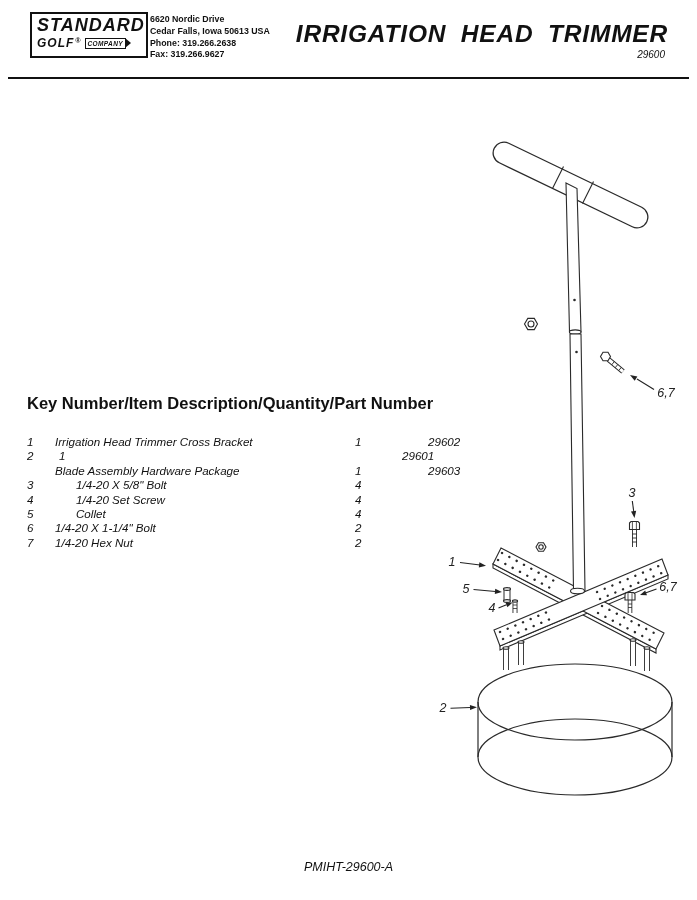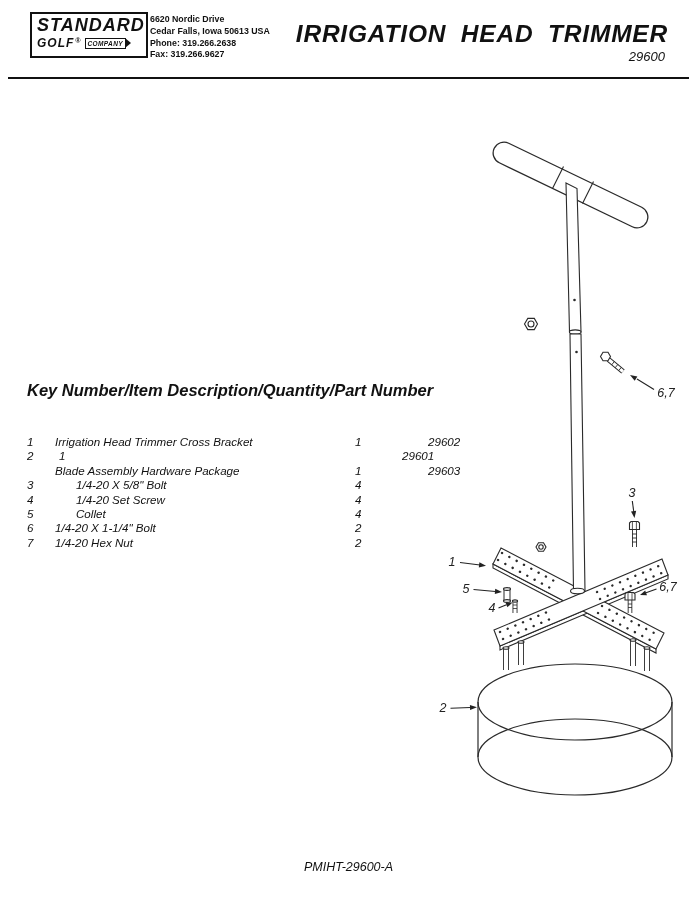--- a/index.html
+++ b/index.html
@@ -14,26 +14,26 @@
   .logo-row { display:flex; align-items:center; }
   .logo-golf { font-size:12px; line-height:18px; letter-spacing:1px;text-align:right; }
   .logo-reg { font-size:7px; margin:-6px 2px 0 1px; }
   .logo-banner { font-size:6.5px; letter-spacing:0.4px; border:1.2px solid #111; padding:0 2px;
                  position:relative; margin-left:2px; line-height:9px; white-space:nowrap; }
   .logo-banner::after { content:""; position:absolute; right:-6px; top:50%; transform:translateY(-50%);
                  border-left:6px solid #111; border-top:5px solid transparent; border-bottom:5px solid transparent; }
   .address { position:absolute; left:150px; top:14px; font-size:8.8px; font-weight:bold; line-height:11.8px; }
   .title-block { position:absolute; right:29px; top:20px; text-align:right; font-style:italic; }
   .doc-title { font-size:24.5px; font-weight:bold; letter-spacing:0.8px; word-spacing:7px; line-height:28px; white-space:nowrap; }
-  .model { font-size:13px; margin-top:1px; padding-right:3px; }
+  .model { font-size:10px; margin-top:1px; padding-right:3px; }
   .rule { position:absolute; left:8px; right:8px; top:77px; border-top:2px solid #111; }
 
   
-  .parts-heading { position:absolute; left:27px; top:381px; font-size:16.5px; font-weight:bold;
-                   font-style:italic; white-space:nowrap; }
+  .parts-heading { position:absolute; left:27px; top:394px; font-size:16.5px; font-weight:bold;
+                   white-space:nowrap; }
   .parts-table { position:absolute; left:27px; top:435px; width:420px; font-style:italic; font-size:11.6px; }
   .prow { display:grid; grid-template-columns:28px 296px 26px 1fr; line-height:14.4px; }
   .prow .qty { padding-left:4px; }
   .prow .part { padding-left:7px;margin-left:44px; }
   .prow.ind .desc { padding-left:21px; }
 
   
   .diagram { position:absolute; inset:0; pointer-events:none; }
   .co { font-style:italic; font-size:12.5px; font-family:"Liberation Sans", sans-serif; fill:#222; }
 

